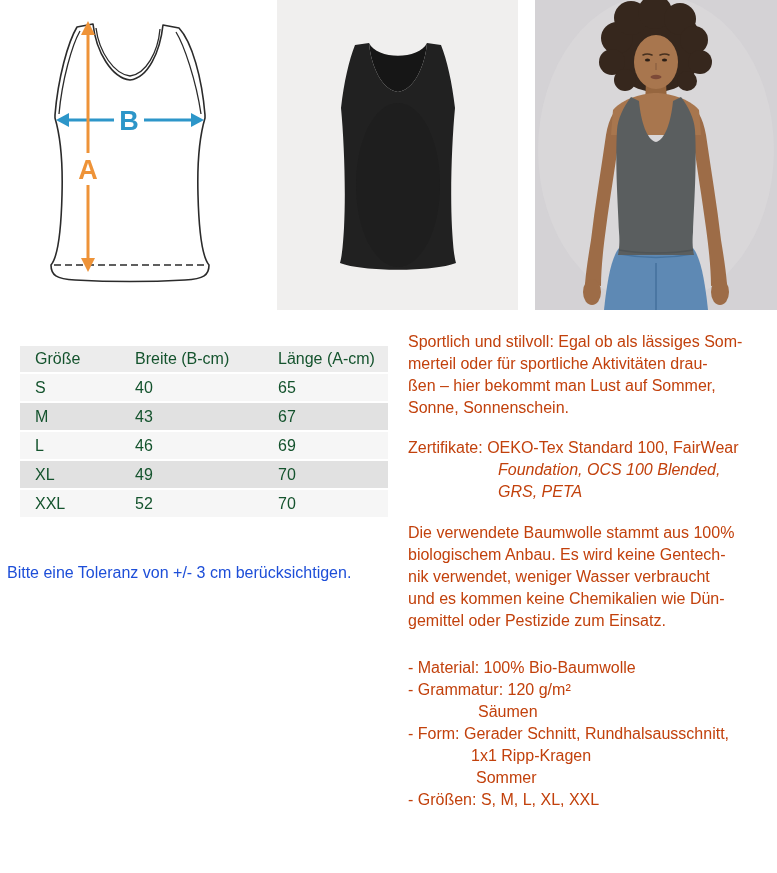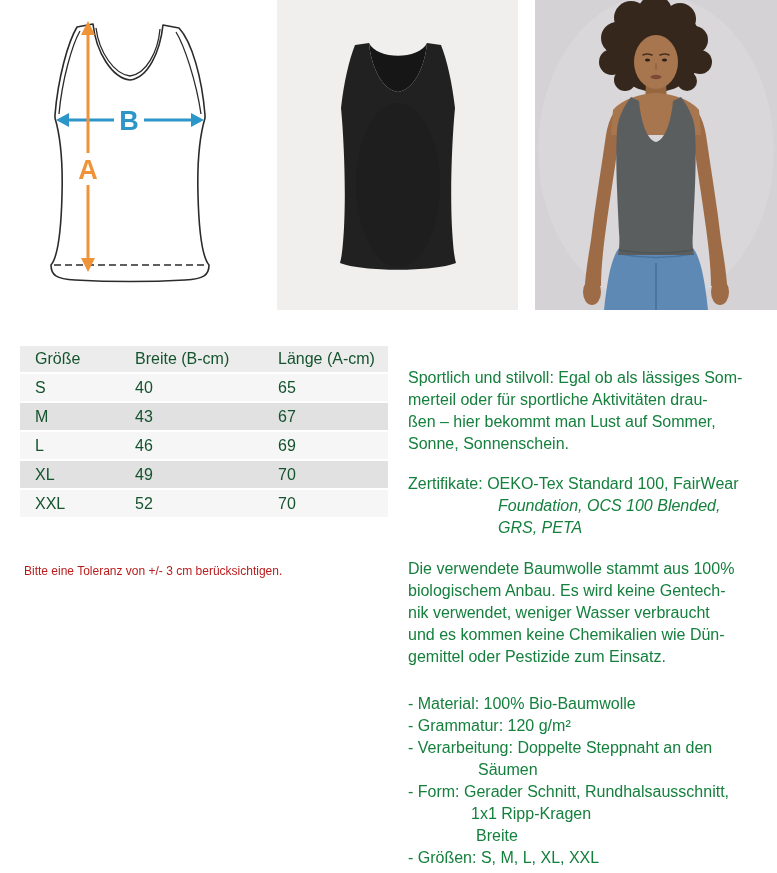--- a/index.html
+++ b/index.html
@@ -21,24 +21,24 @@
   .t-row{
     display:grid;grid-template-columns:100px 143px 125px;
     align-items:center;height:27px;margin-bottom:2px;padding-left:15px;
   }
   .t-head{background:#ececec;height:26px;}
   .row-gray{background:#e1e1e1;}
   .row-light{background:#f6f6f6;}
   .t-cell{white-space:nowrap;}
 
   
-  #tolerance-note{left:24px;top:564px;width:380px;font-size:12px;color:#b91c1c;}
-
-  
-  #description{left:408px;top:331px;width:369px;font-size:16px;line-height:22px;color:#15803d;margin-top:36px;}
+  #tolerance-note{left:7px;top:564px;width:380px;font-size:16px;color:#1d4ed8;}
+
+  
+  #description{left:408px;top:331px;width:369px;font-size:16px;line-height:22px;color:#c2410c;}
   .para{white-space:pre-line;margin:0 0 18px 0;}
   .cert-block{margin:0 0 19px 0;}
   .cert-indent{padding-left:90px;font-style:italic;}
   #cotton-para{margin-bottom:25px;}
   .feature-line{white-space:nowrap;}
   .f-ind-a{padding-left:70px;}
   .f-ind-b{padding-left:63px;}
   .f-ind-c{padding-left:68px;}
 </style>
 </head>
@@ -237,20 +237,19 @@
 
   <p class="para" id="cotton-para">Die verwendete Baumwolle stammt aus 100%
 biologischem Anbau. Es wird keine Gentech-
 nik verwendet, weniger Wasser verbraucht
 und es kommen keine Chemikalien wie Dün-
 gemittel oder Pestizide zum Einsatz.</p>
 
   <div>
     <div class="feature-line">- Material: 100% Bio-Baumwolle</div>
     <div class="feature-line">- Grammatur: 120 g/m²</div>
-    <div class="feature-line">- Verarbeitung: Doppelte Steppnaht an den</div>
     <div class="feature-line f-ind-a">Säumen</div>
     <div class="feature-line">- Form: Gerader Schnitt, Rundhalsausschnitt,</div>
     <div class="feature-line f-ind-b">1x1 Ripp-Kragen</div>
-    <div class="feature-line f-ind-c">Breite</div>
+    <div class="feature-line f-ind-c">Sommer</div>
     <div class="feature-line">- Größen: S, M, L, XL, XXL</div>
   </div>
 </div>
 
 </body></html>

